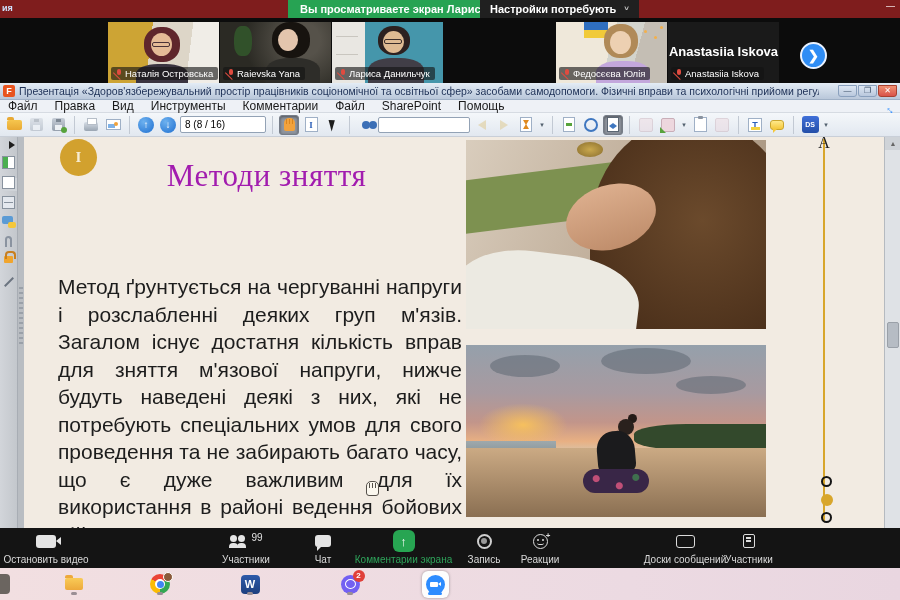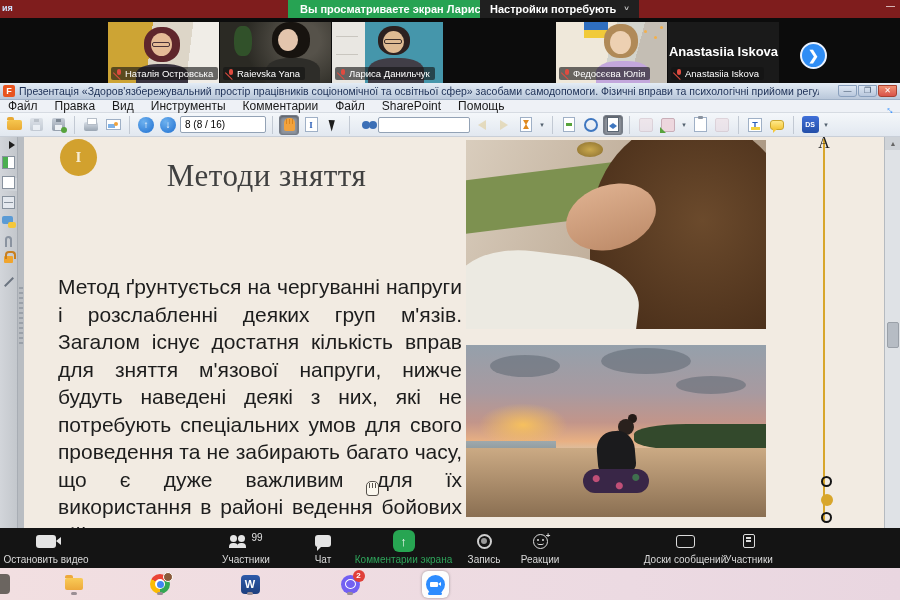--- a/index.html
+++ b/index.html
@@ -99,21 +99,21 @@
   .si-comm{width:11px;height:8px;background:#5b9bd5;border-radius:2px;position:relative}
   .si-comm::after{content:"";position:absolute;right:-3px;bottom:-4px;width:8px;height:6px;background:#f4c73c;border-radius:2px}
   .si-clip{width:7px;height:11px;border:2px solid #8a93a0;border-radius:4px 4px 0 0;border-bottom:none;margin:0 auto}
   .si-lock{width:9px;height:7px;background:#f0a52e;border-radius:1px;margin:5px auto 0;position:relative}
   .si-lock::before{content:"";position:absolute;left:1px;top:-5px;width:7px;height:6px;border:2px solid #c87f1f;border-bottom:none;border-radius:4px 4px 0 0}
   .si-pen{width:2px;height:12px;background:#6b7480;transform:rotate(45deg);margin:0 auto}
   .split-dots{position:absolute;left:19px;top:150px;width:4px;height:60px;background:repeating-linear-gradient(#9aa0a8 0 2px,transparent 2px 5px)}
 
   .slide{position:absolute;left:24px;top:0;width:860px;height:391px;background:#f2ebe2;overflow:hidden}
   .badge{position:absolute;left:36px;top:2px;width:37px;height:37px;border-radius:50%;background:#d2a12e;color:#f7ecd2;font-family:"Liberation Serif",serif;font-size:15px;font-weight:bold;display:flex;align-items:center;justify-content:center}
-  .stitle{position:absolute;left:70px;top:14px;width:345px;text-align:center;font-family:"Liberation Serif",serif;font-size:31px;color:#404040;letter-spacing:.5px;line-height:49px}
+  .stitle{position:absolute;left:70px;top:14px;width:345px;text-align:center;font-family:"Liberation Serif",serif;font-size:31px;color:#a21caf;letter-spacing:.5px;line-height:49px}
   .sbody{position:absolute;left:34px;top:136px;width:404px;font-size:21px;line-height:27.5px;color:#1d1d1d;text-align:justify}
   .photo{position:absolute;left:442px;width:300px;overflow:hidden}
   .ph-top{top:3px;height:189px;background:linear-gradient(115deg,#d9cdbd,#bba893 60%,#9b8874)}
   .ph-top .mat{position:absolute;left:-8px;top:16%;width:62%;height:28%;background:#7d9150;transform:rotate(-7deg)}
   .ph-top .bowl{position:absolute;left:37%;top:2px;width:26px;height:15px;border-radius:50%;background:radial-gradient(#c9a84e,#8a6e2e)}
   .ph-top .hairmass{position:absolute;right:-28px;top:-18px;width:68%;height:130%;border-radius:45%;background:radial-gradient(circle at 55% 40%,#6b4a2c,#4a2f1a 72%)}
   .ph-top .face{position:absolute;left:33%;top:24%;width:92px;height:64px;border-radius:50%;background:linear-gradient(#dcae8d,#c08e6c);transform:rotate(-18deg)}
   .ph-top .shirt{position:absolute;left:-14px;bottom:-34px;width:62%;height:58%;border-radius:40%;background:#eceae2;transform:rotate(7deg)}
   .ph-bot{top:208px;height:172px;background:linear-gradient(#95a0ab 0%,#a89aa0 28%,#c2958a 45%,#e8b083 56%,#d9c3a8 62%,#cbaa84 63%)}
   .ph-bot .glow{position:absolute;left:4%;top:34%;width:90px;height:44px;border-radius:50%;background:radial-gradient(#f6c05e,rgba(246,192,94,0) 70%)}

